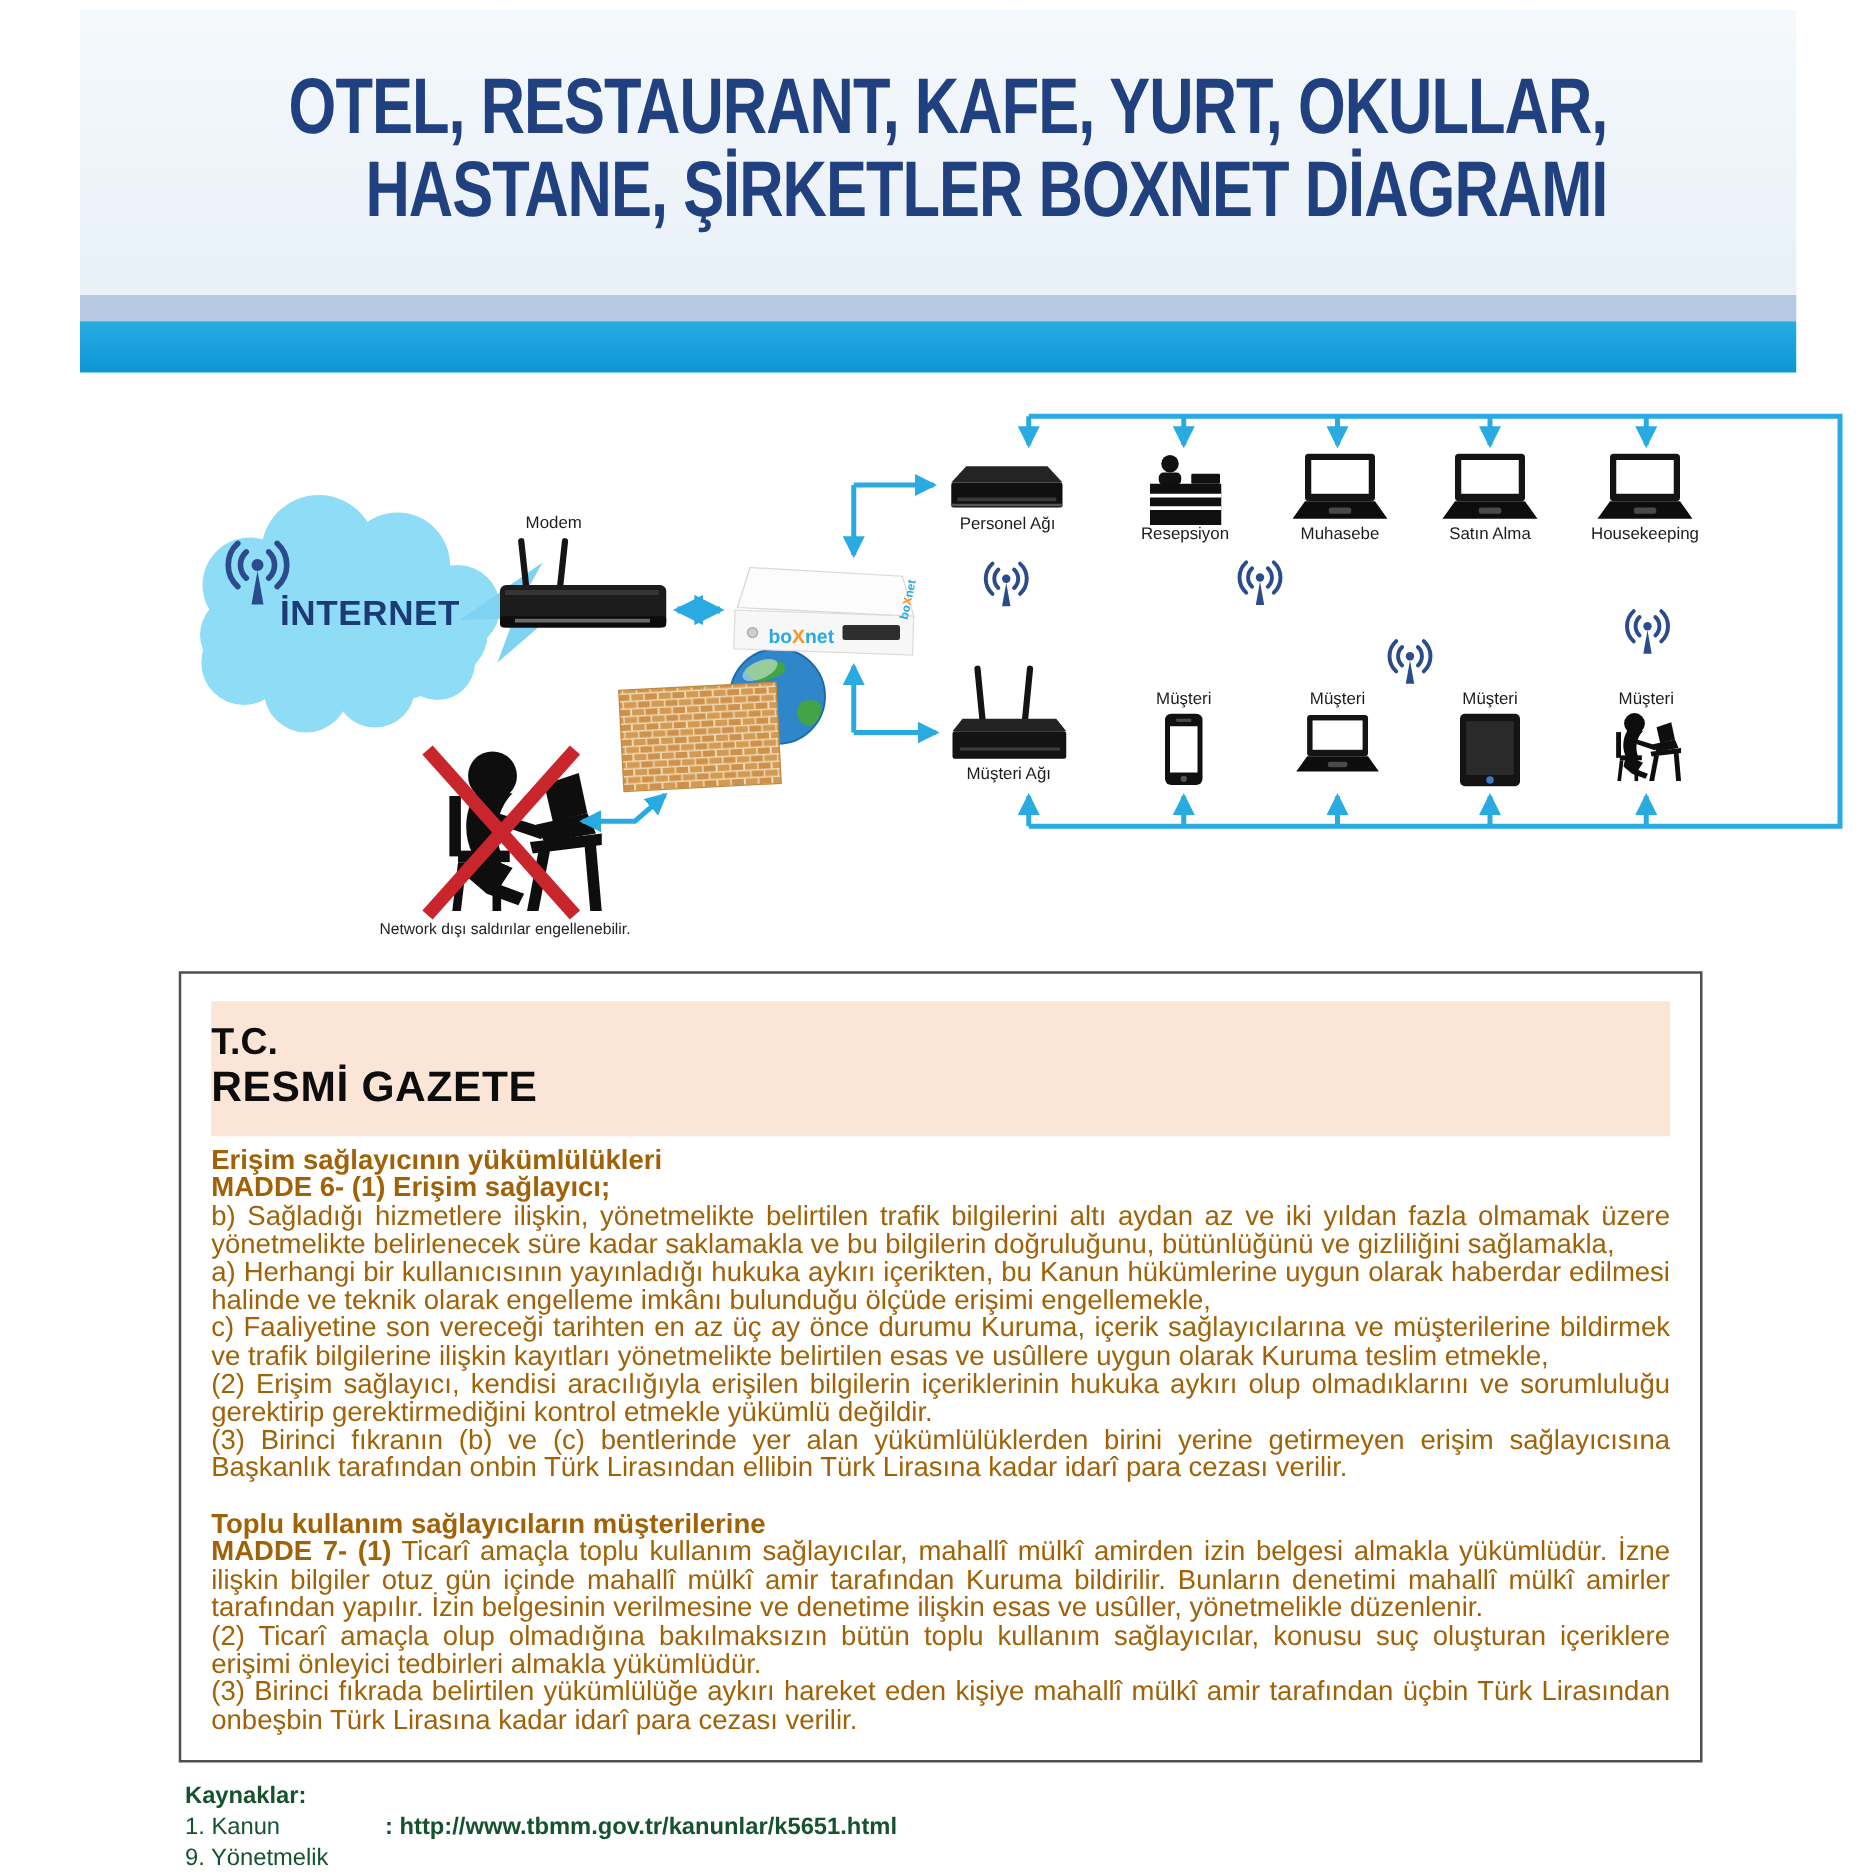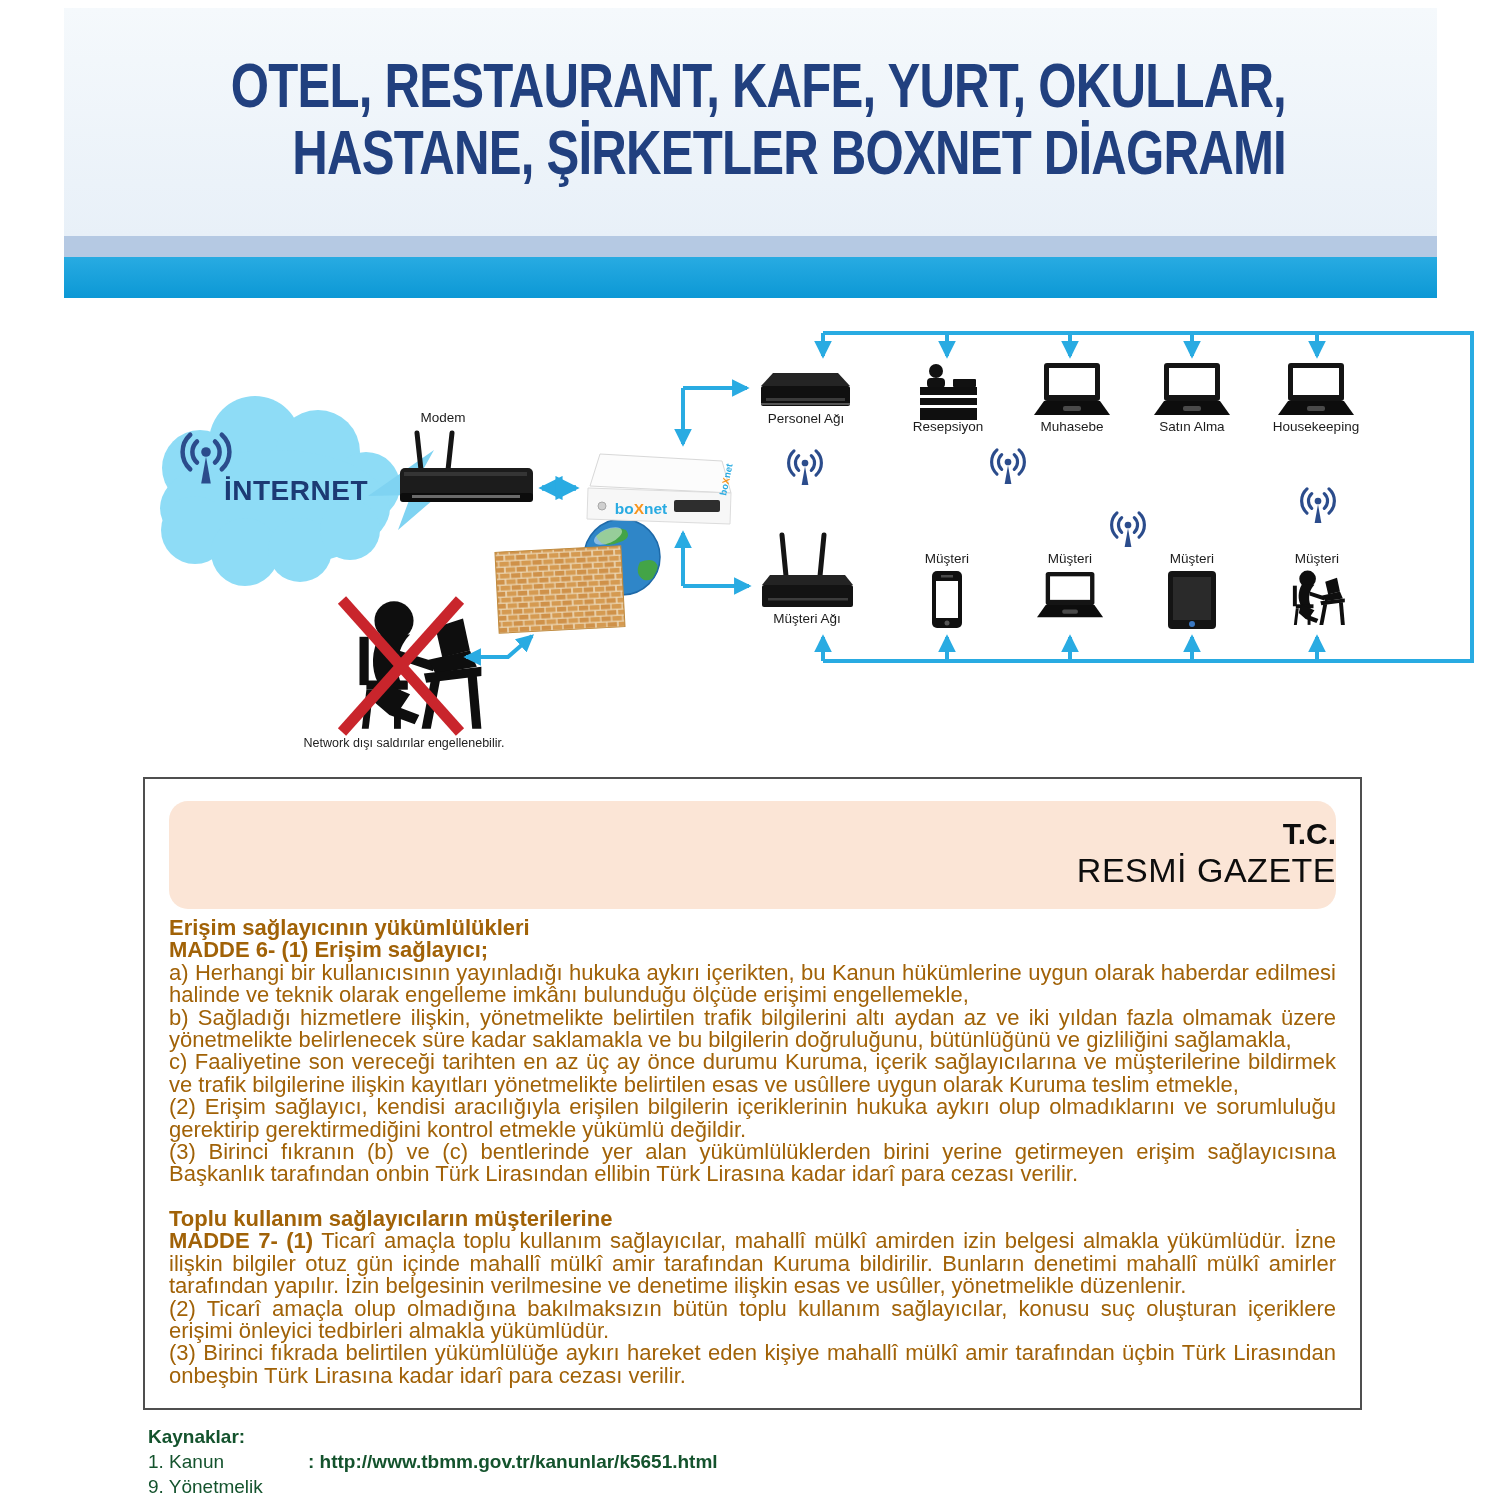--- a/index.html
+++ b/index.html
@@ -23,23 +23,23 @@
   
   #diag{left:0;top:300px;width:1500px;height:470px;}
   .dlabel{font-size:13.5px;fill:#1c1c1c;}
   .cloudtxt{font-size:28px;font-weight:700;fill:#1c3a74;letter-spacing:.5px;}
   .busline{stroke:#29abe2;stroke-width:4;fill:none;}
   .busarr{stroke:#29abe2;stroke-width:4;fill:none;}
 
   
   #doc{left:143px;top:777px;width:1219px;height:633px;border:2px solid #4f4f4f;
     background:#fff;box-sizing:border-box;padding:22px 24px 0;}
-  #peach{height:108px;background:#fbe5d6;text-align:right;color:#0d0d0d;border-radius:19px;}
+  #peach{height:108px;background:#fbe5d6;text-align:left;color:#0d0d0d;}
   #peach .l1{padding-top:16px;font-size:30px;font-weight:700;}
-  #peach .l2{font-size:34px;font-weight:400;letter-spacing:.5px;}
+  #peach .l2{font-size:34px;font-weight:700;letter-spacing:.5px;}
   #docbody{margin-top:8px;font-size:22px;line-height:22.4px;
     text-align:justify;color:#a16207;}
   #docbody p{margin:0;}
   .b{font-weight:700;}
   .gap{height:22px;}
 
   
   #sources{left:148px;top:1424px;font-size:19px;color:#14532d;}
   #sources .stitle{font-weight:700;line-height:25px;}
   .srow{display:flex;line-height:25px;}
@@ -252,22 +252,22 @@
 </svg>
 
 <div id="doc" class="abs">
   <div id="peach">
     <div class="l1">T.C.</div>
     <div class="l2">RESMİ GAZETE</div>
   </div>
   <div id="docbody">
     <p class="b">Erişim sağlayıcının yükümlülükleri</p>
     <p class="b">MADDE 6- (1) Erişim sağlayıcı;</p>
+    <p>b) Sağladığı hizmetlere ilişkin, yönetmelikte belirtilen trafik bilgilerini altı aydan az ve iki yıldan fazla olmamak üzere yönetmelikte belirlenecek süre kadar saklamakla ve bu bilgilerin doğruluğunu, bütünlüğünü ve gizliliğini sağlamakla,</p>
     <p>a) Herhangi bir kullanıcısının yayınladığı hukuka aykırı içerikten, bu Kanun hükümlerine uygun olarak haberdar edilmesi halinde ve teknik olarak engelleme imkânı bulunduğu ölçüde erişimi engellemekle,</p>
-    <p>b) Sağladığı hizmetlere ilişkin, yönetmelikte belirtilen trafik bilgilerini altı aydan az ve iki yıldan fazla olmamak üzere yönetmelikte belirlenecek süre kadar saklamakla ve bu bilgilerin doğruluğunu, bütünlüğünü ve gizliliğini sağlamakla,</p>
     <p>c) Faaliyetine son vereceği tarihten en az üç ay önce durumu Kuruma, içerik sağlayıcılarına ve müşterilerine bildirmek ve trafik bilgilerine ilişkin kayıtları yönetmelikte belirtilen esas ve usûllere uygun olarak Kuruma teslim etmekle,</p>
     <p>(2) Erişim sağlayıcı, kendisi aracılığıyla erişilen bilgilerin içeriklerinin hukuka aykırı olup olmadıklarını ve sorumluluğu gerektirip gerektirmediğini kontrol etmekle yükümlü değildir.</p>
     <p>(3) Birinci fıkranın (b) ve (c) bentlerinde yer alan yükümlülüklerden birini yerine getirmeyen erişim sağlayıcısına Başkanlık tarafından onbin Türk Lirasından ellibin Türk Lirasına kadar idarî para cezası verilir.</p>
     <p class="gap"></p>
     <p class="b">Toplu kullanım sağlayıcıların müşterilerine</p>
     <p><span class="b">MADDE 7- (1)</span><span> Ticarî amaçla toplu kullanım sağlayıcılar, mahallî mülkî amirden izin belgesi almakla yükümlüdür. İzne ilişkin bilgiler otuz gün içinde mahallî mülkî amir tarafından Kuruma bildirilir. Bunların denetimi mahallî mülkî amirler tarafından yapılır. İzin belgesinin verilmesine ve denetime ilişkin esas ve usûller, yönetmelikle düzenlenir.</span></p>
     <p>(2) Ticarî amaçla olup olmadığına bakılmaksızın bütün toplu kullanım sağlayıcılar, konusu suç oluşturan içeriklere erişimi önleyici tedbirleri almakla yükümlüdür.</p>
     <p>(3) Birinci fıkrada belirtilen yükümlülüğe aykırı hareket eden kişiye mahallî mülkî amir tarafından üçbin Türk Lirasından onbeşbin Türk Lirasına kadar idarî para cezası verilir.</p>
   </div>
 </div>

